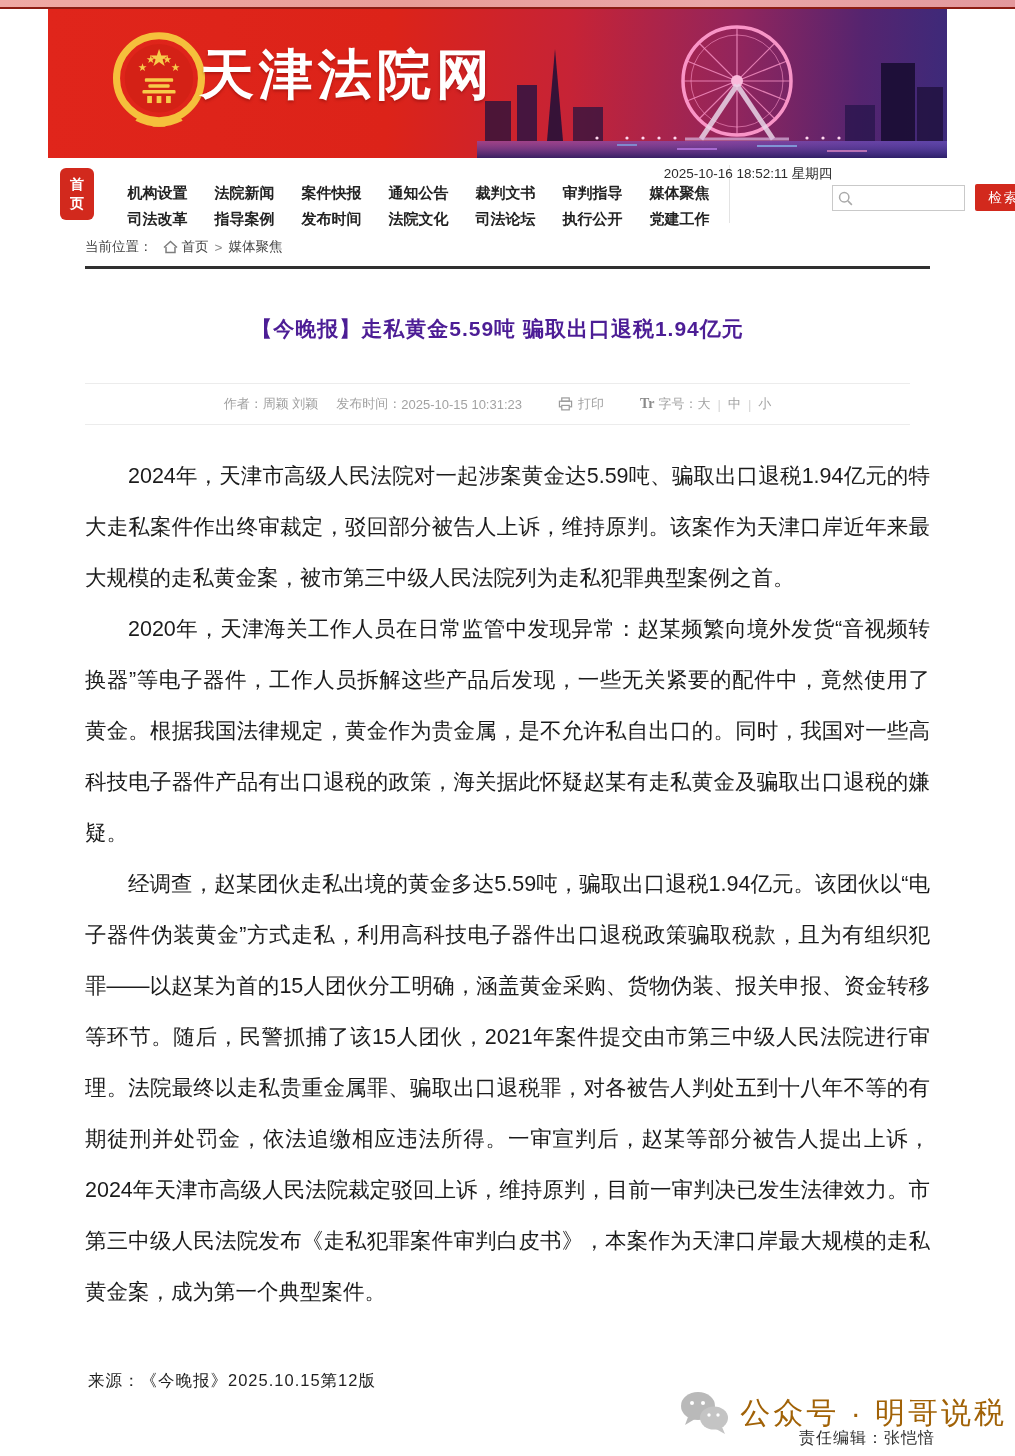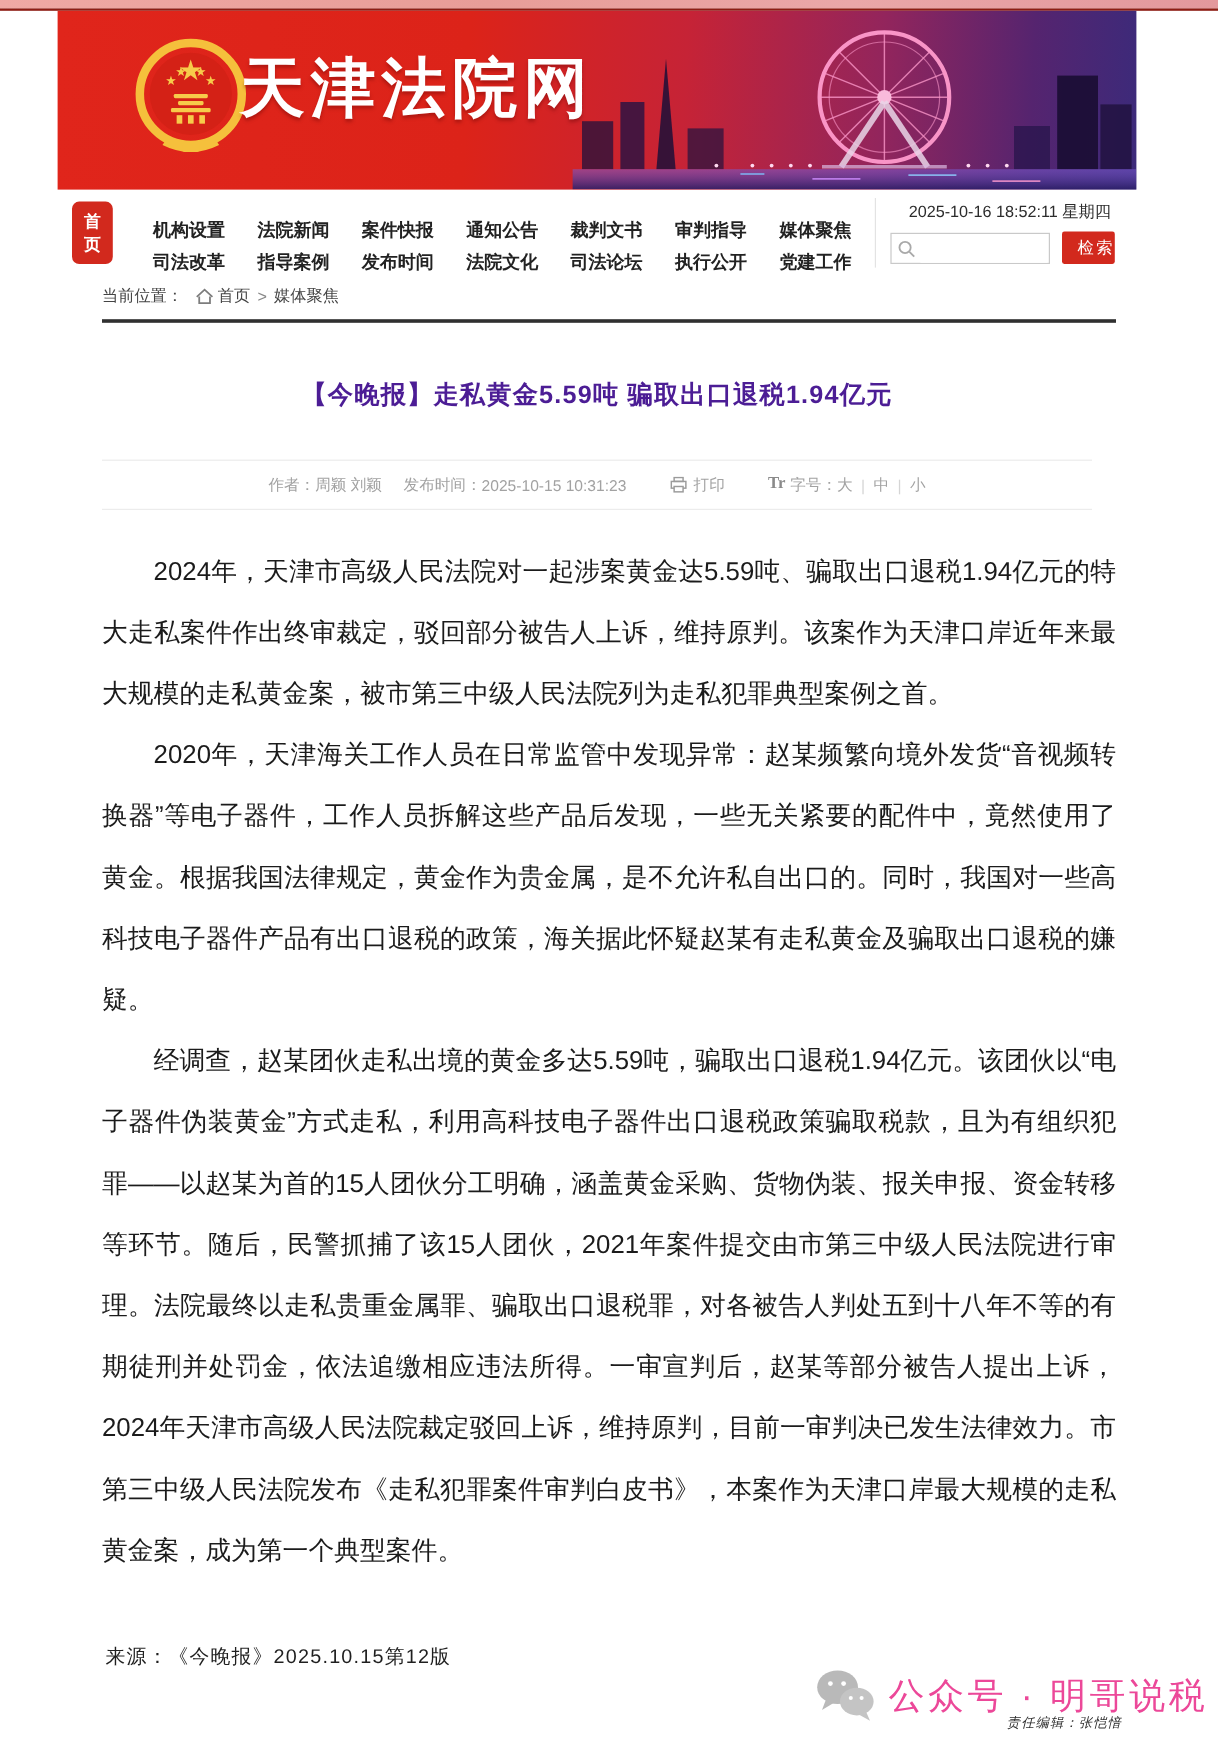--- a/index.html
+++ b/index.html
@@ -22,21 +22,21 @@
     text-shadow:0 1px 2px rgba(90,0,0,.35); }
 
   
   .navbar { margin-left:48px; width:899px; height:72px; display:flex; align-items:center; background:#fff; }
   .home-box { width:34px; height:52px; margin-left:12px; background:#d2291d; border-radius:6px; color:#fff;
     font-size:14px; font-weight:bold; display:flex; flex-direction:column; align-items:center; justify-content:center;
     line-height:19px; cursor:pointer; }
   .nav-cols { display:flex; margin-left:20px; }
   .nav-col { width:87px; text-align:center; font-size:15px; font-weight:bold; color:#222; line-height:26px; cursor:pointer; white-space:nowrap;margin-top:24px; }
   .nav-right { margin-left:6px; border-left:1px solid #e3e3e3; height:58px; padding-left:12px; width:212px;
-    display:flex; flex-direction:column; justify-content:center; }
+    display:flex; flex-direction:row; justify-content:center; }
   .nav-date { font-size:13.5px; color:#2c2c2c; text-align:center; white-space:nowrap; }
   .search-row { display:flex; align-items:center; margin-top:7px; }
   .search-box { position:relative; width:133px; height:26px; border:1px solid #c9c9c9; background:#fff; }
   .search-box input { position:absolute; left:24px; top:0; width:106px; height:24px; border:none; outline:none; font-size:13px; color:#333; }
   .search-glyph { position:absolute; left:4px; top:4px; width:17px; height:17px; }
   .search-btn { margin-left:10px; width:44px; height:27px; background:#d2291d; color:#fff; border:none;
     font-size:13.5px; letter-spacing:2px; cursor:pointer; border-radius:2px;text-align:right; }
 
   
   .breadcrumb { margin-left:85px; margin-top:4px; height:26px; display:flex; align-items:center; font-size:13.5px; color:#444; }
@@ -59,22 +59,22 @@
 
   .body-text { margin:26px 17px 0 37px; width:845px; font-size:21.5px; color:#1b1b1b; line-height:51px;
     text-align:justify; }
   .body-text p { text-indent:2em; margin:0; }
 
   .source-line { margin:52px 0 0 40px; font-size:16.5px; color:#1f1f1f; letter-spacing:1px; }
 
   
   .watermark { position:absolute; right:8px; top:1388px; display:flex; align-items:center; color:#c9c9c9; }
   .wechat-icon { width:56px; height:50px; margin-right:8px; }
-  .watermark-text { font-size:30px; letter-spacing:3px; color:#ec4899; white-space:nowrap; }
-  .editor-line { position:absolute; right:80px; top:1428px; font-size:11px; color:#2e2e2e; letter-spacing:1px;font-style:italic; }
+  .watermark-text { font-size:30px; letter-spacing:3px; color:#a16207; white-space:nowrap; }
+  .editor-line { position:absolute; right:80px; top:1428px; font-size:16px; color:#2e2e2e; letter-spacing:1px; }
 </style>
 </head>
 <body>
 
 <div class="page-root">
 
   <div class="top-strip"></div>
 
   <div class="banner">
     <svg class="cityscape" viewBox="0 0 470 149">

